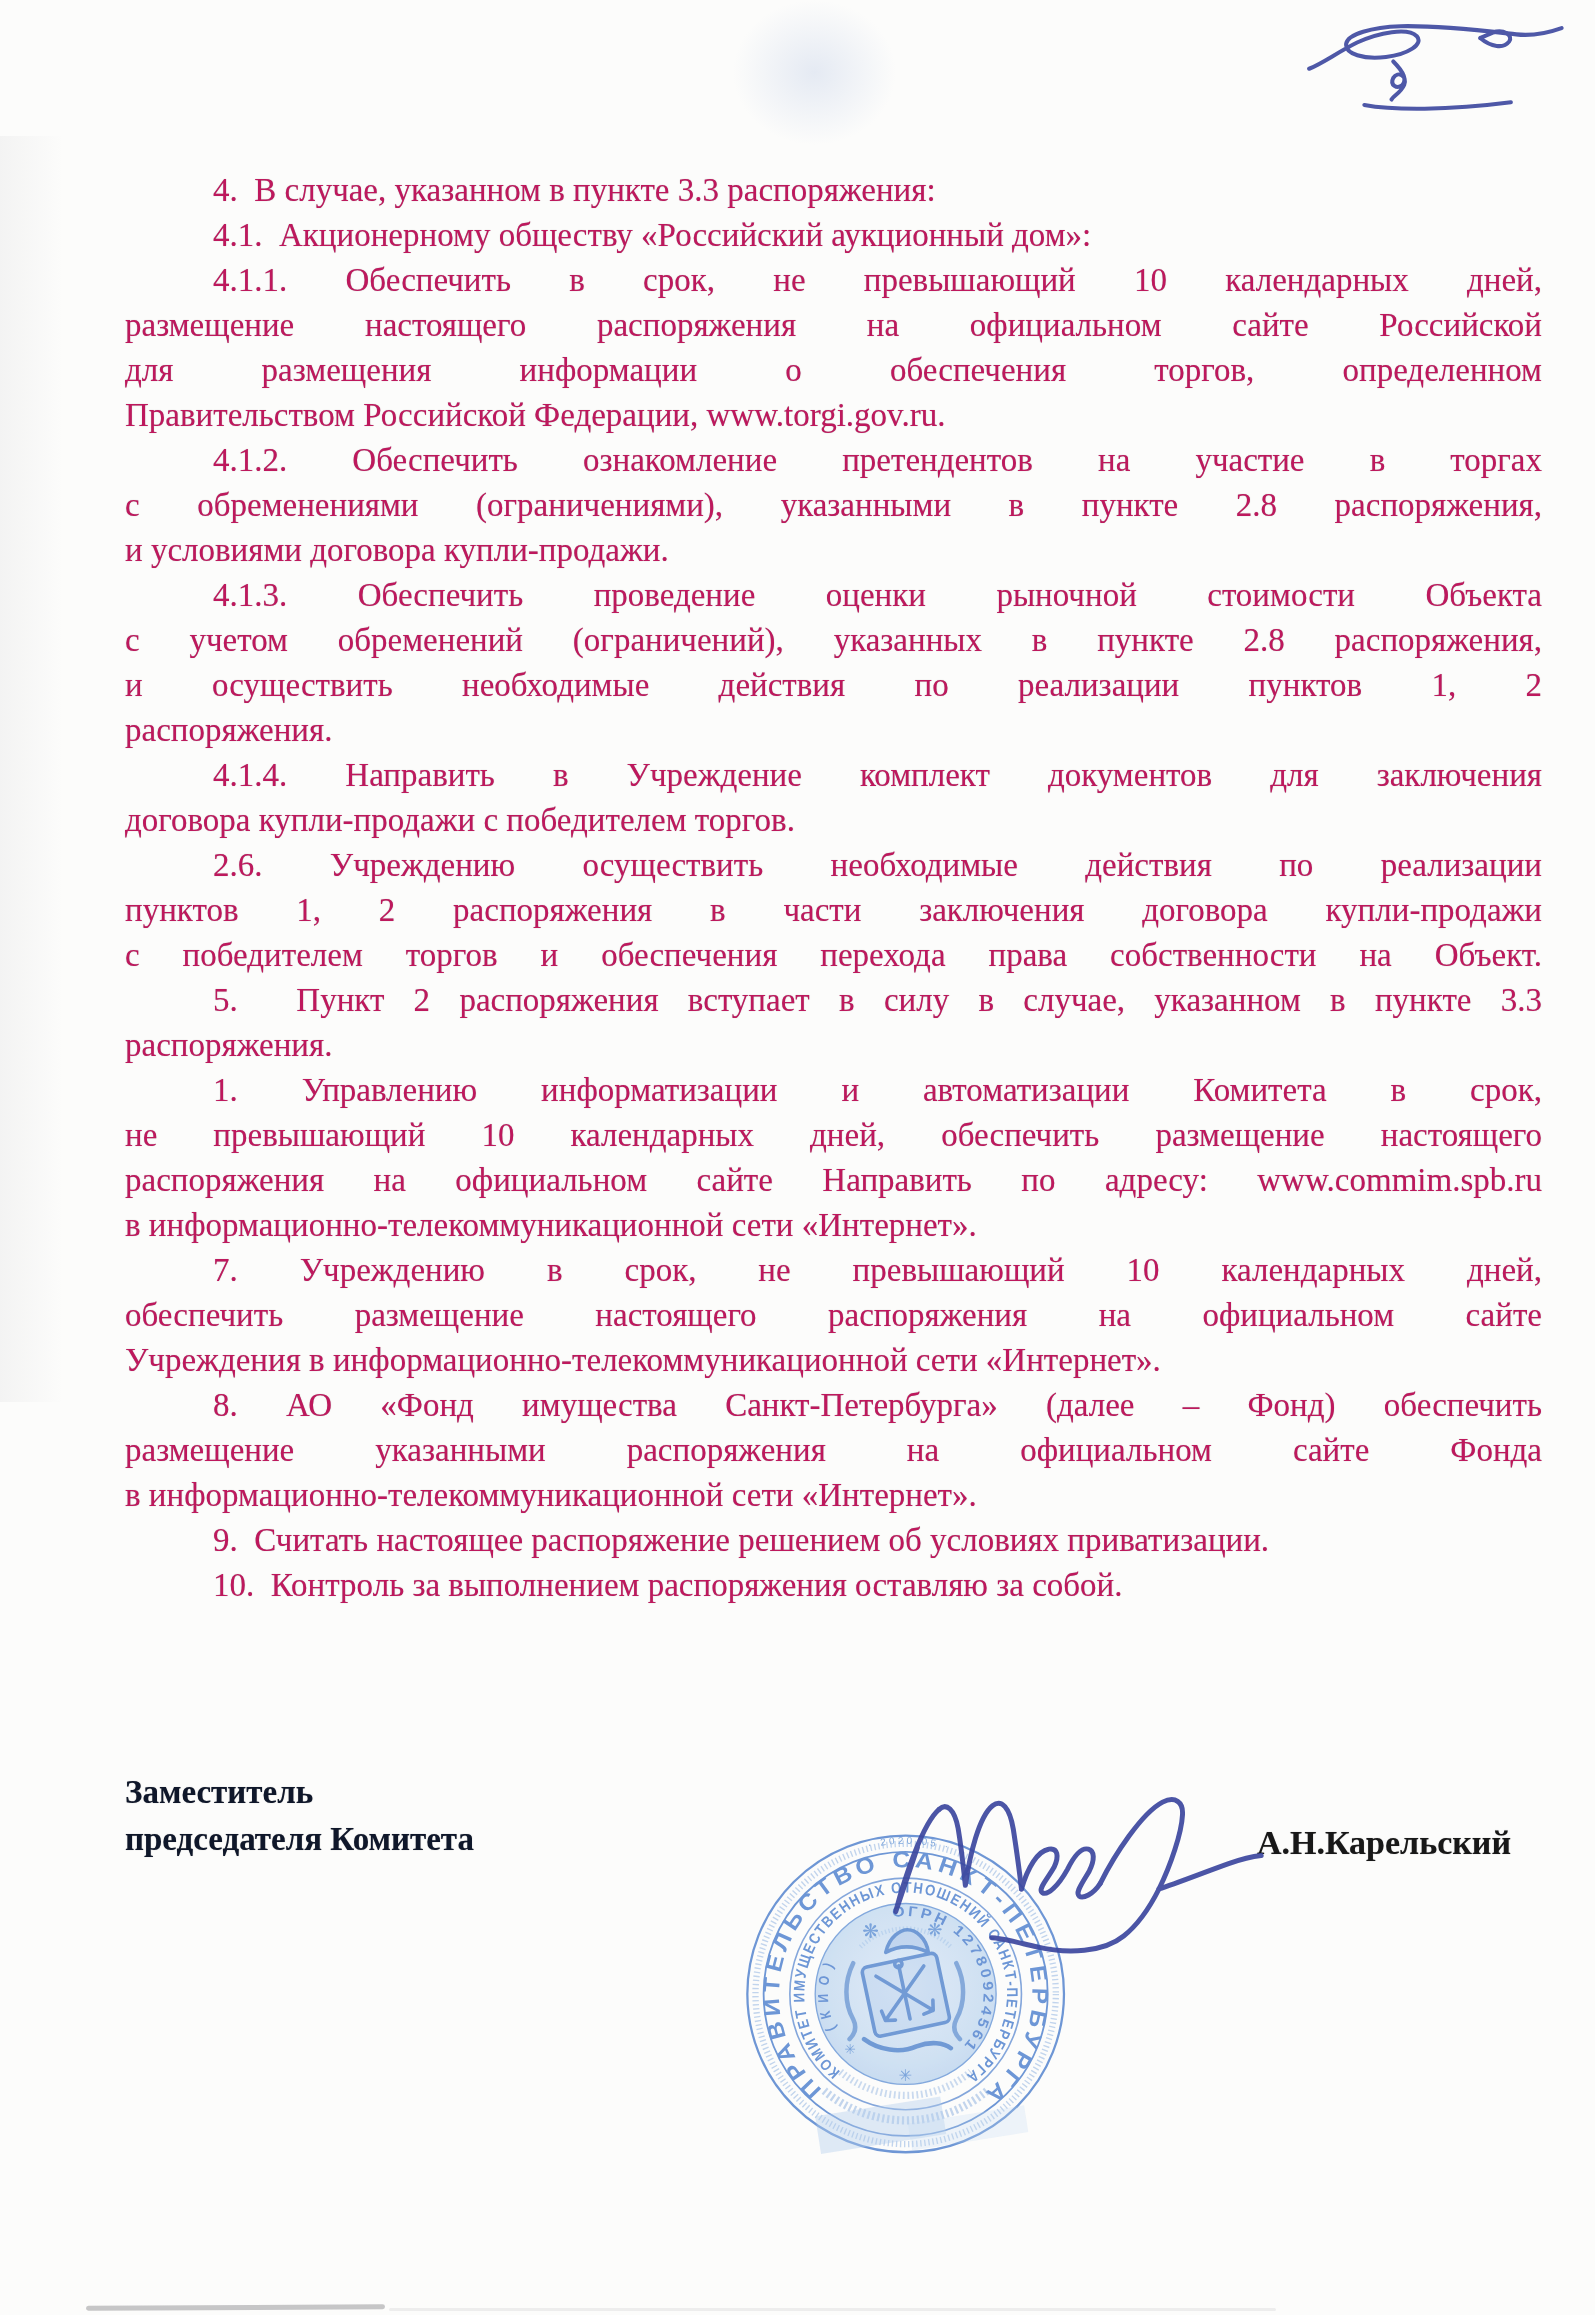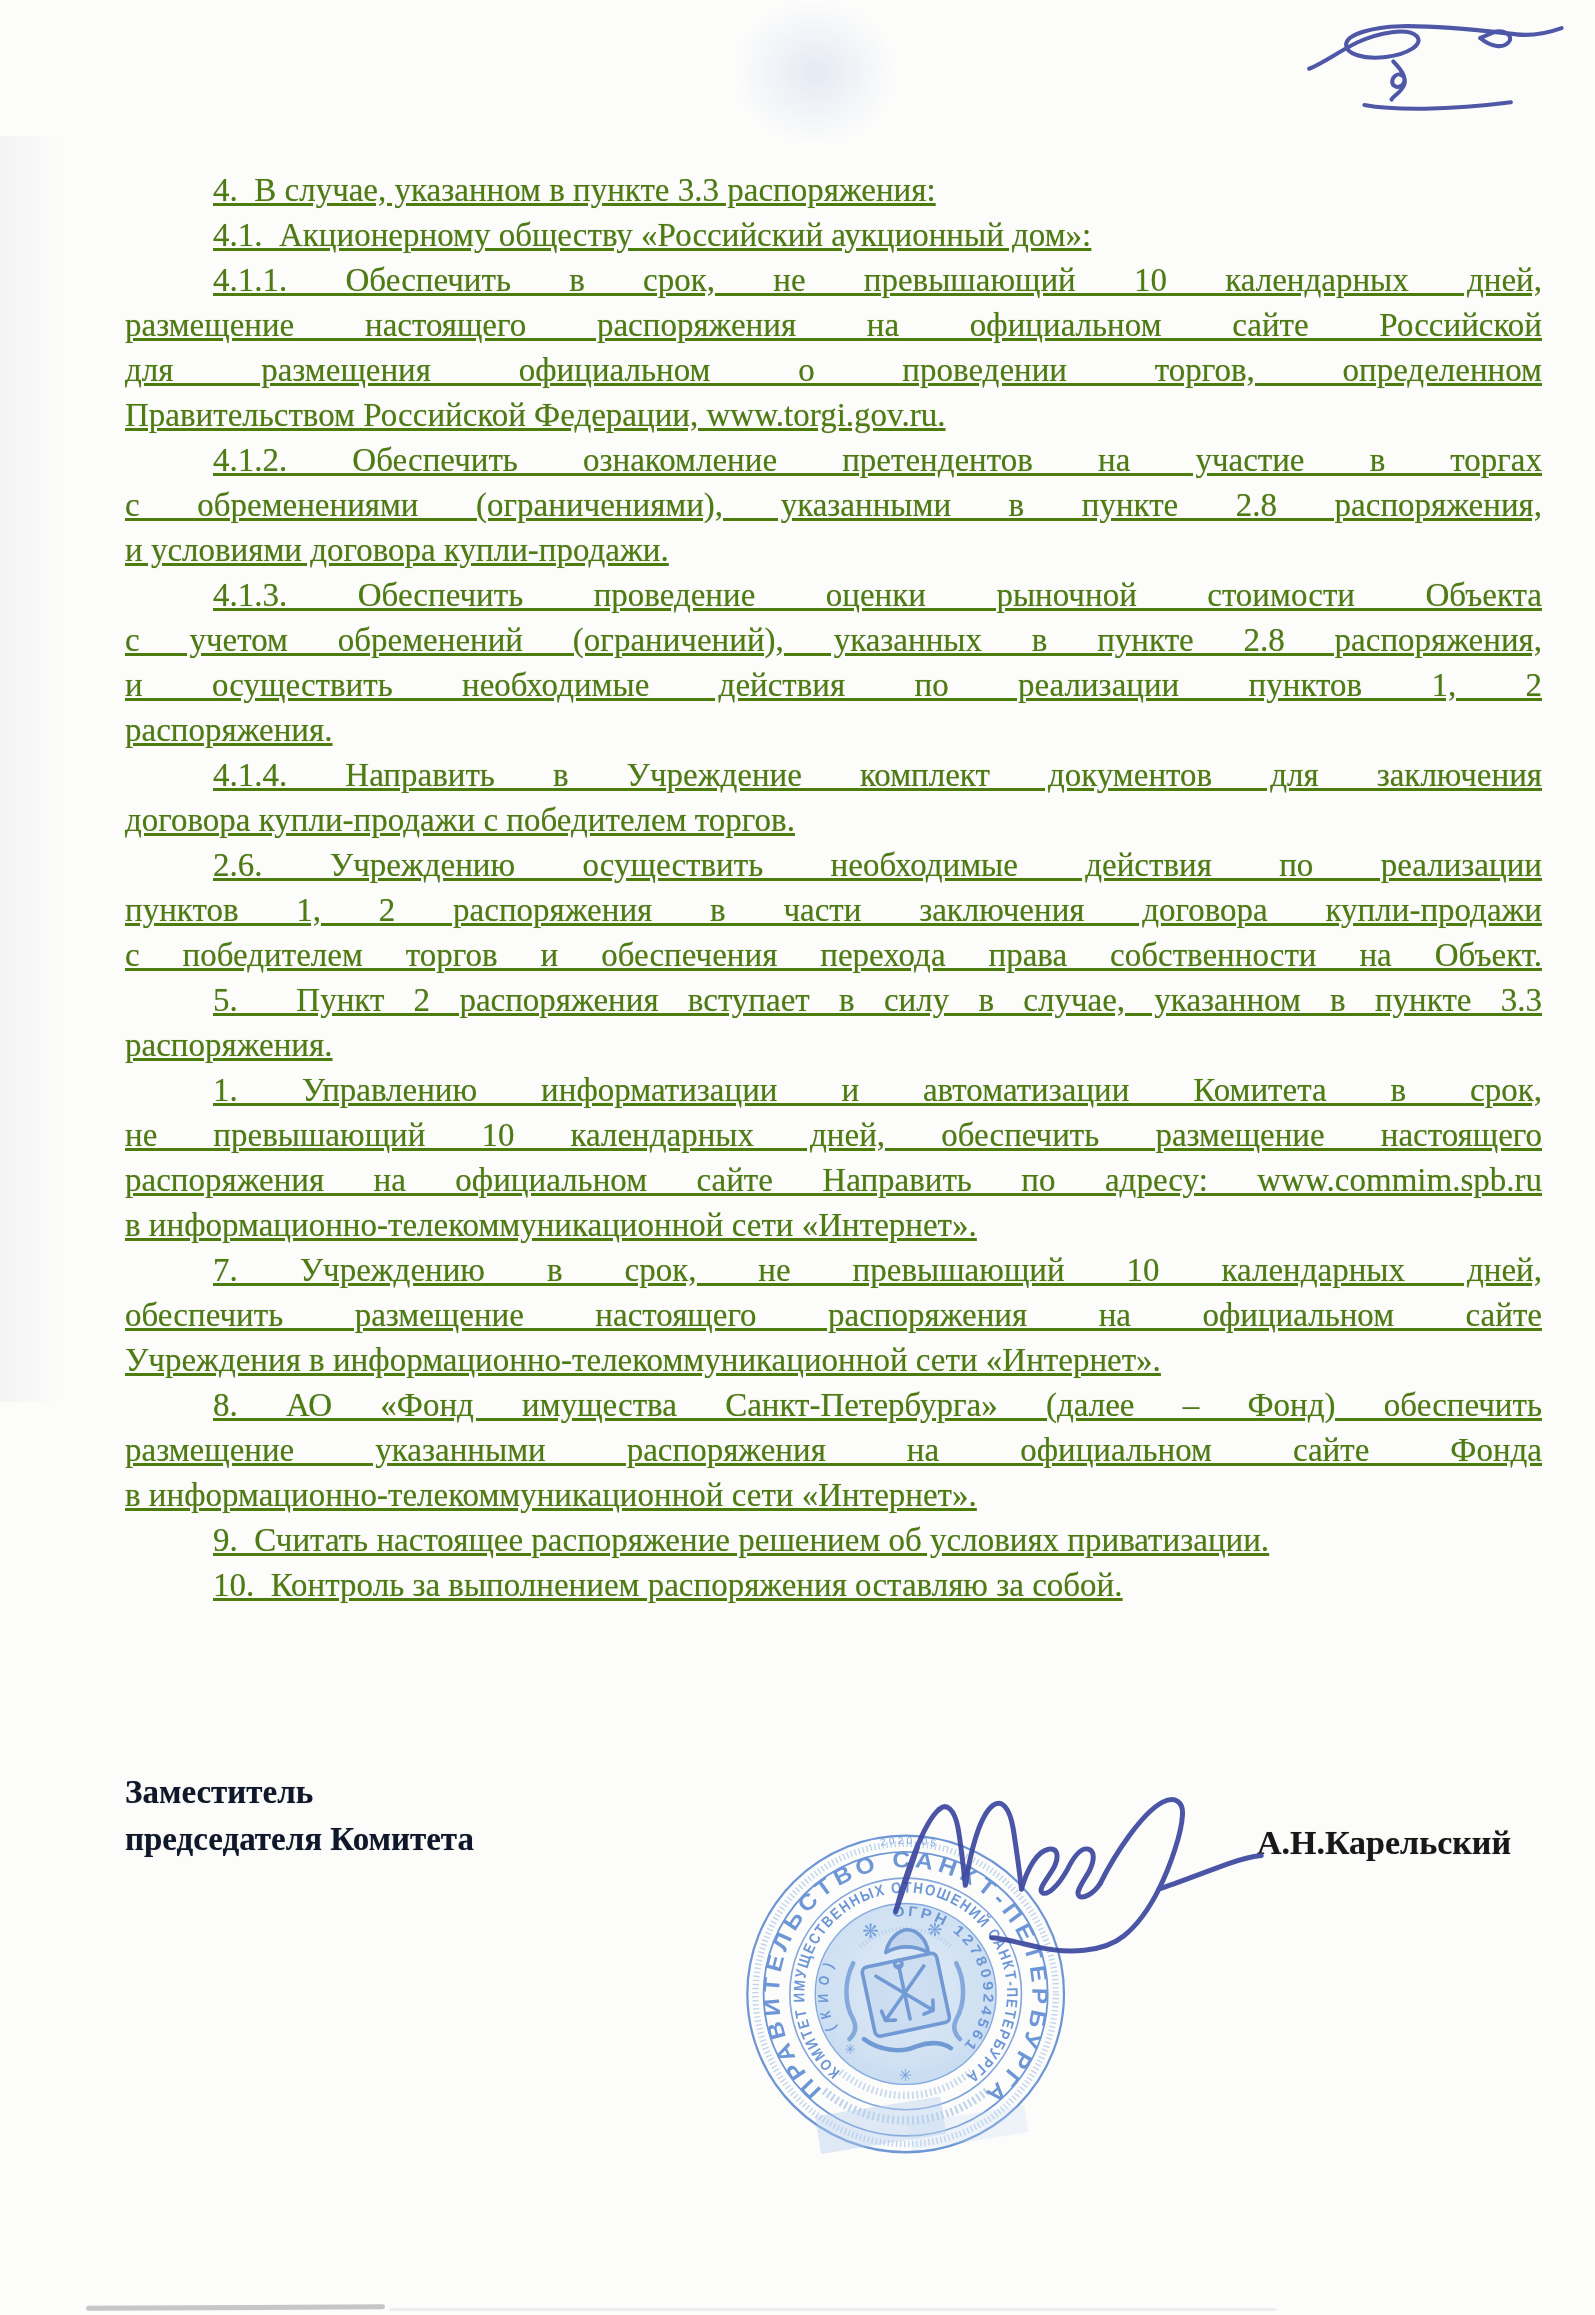--- a/index.html
+++ b/index.html
@@ -13,23 +13,22 @@
   .smudge-tl{
     position:absolute;left:733px;top:0;width:163px;height:145px;
     background:radial-gradient(closest-side,rgba(185,200,228,.35),rgba(185,200,228,0));
   }
   .smudge-left{
     position:absolute;left:0;top:136px;width:63px;height:1266px;
     background:linear-gradient(90deg,rgba(180,180,185,.12),rgba(180,180,185,0));
   }
   .doc-lines{
     position:absolute;left:125px;top:168px;width:1417px;
-    font-size:33px;color:#4d7c0f;
+    font-size:33px;color:#be185d;
     text-shadow:0 0 0.9px rgba(20,20,20,.35);
-    text-decoration:underline;
   }
   .line{height:45px;line-height:45px;white-space:nowrap;}
   .line.just{text-align:justify;text-align-last:justify;white-space:normal;}
   .line.ind{padding-left:88px;}
   .signoff{
     position:absolute;left:125px;top:1769px;
     font-size:33px;font-weight:bold;color:#0f172a;line-height:47px;
     text-shadow:0 0 0.9px rgba(20,20,20,.4);
   }
   .signoff-name{
@@ -72,21 +71,21 @@
 <div class="page">
 
   <div class="smudge-tl"></div>
   <div class="smudge-left"></div>
 
   <div class="doc-lines">
       <div class="line ind">4.&nbsp; В случае, указанном в пункте 3.3 распоряжения:</div>
       <div class="line ind">4.1.&nbsp; Акционерному обществу «Российский аукционный дом»:</div>
       <div class="line just ind">4.1.1. Обеспечить в срок, не превышающий 10 календарных дней,</div>
       <div class="line just">размещение настоящего распоряжения на официальном сайте Российской</div>
-      <div class="line just">для размещения официальном о проведении торгов, определенном</div>
+      <div class="line just">для размещения информации о обеспечения торгов, определенном</div>
       <div class="line">Правительством Российской Федерации, www.torgi.gov.ru.</div>
       <div class="line just ind">4.1.2. Обеспечить ознакомление претендентов на участие в торгах</div>
       <div class="line just">с обременениями (ограничениями), указанными в пункте 2.8 распоряжения,</div>
       <div class="line">и условиями договора купли-продажи.</div>
       <div class="line just ind">4.1.3. Обеспечить проведение оценки рыночной стоимости Объекта</div>
       <div class="line just">с учетом обременений (ограничений), указанных в пункте 2.8 распоряжения,</div>
       <div class="line just">и осуществить необходимые действия по реализации пунктов 1, 2</div>
       <div class="line">распоряжения.</div>
       <div class="line just ind">4.1.4. Направить в Учреждение комплект документов для заключения</div>
       <div class="line">договора купли-продажи с победителем торгов.</div>

